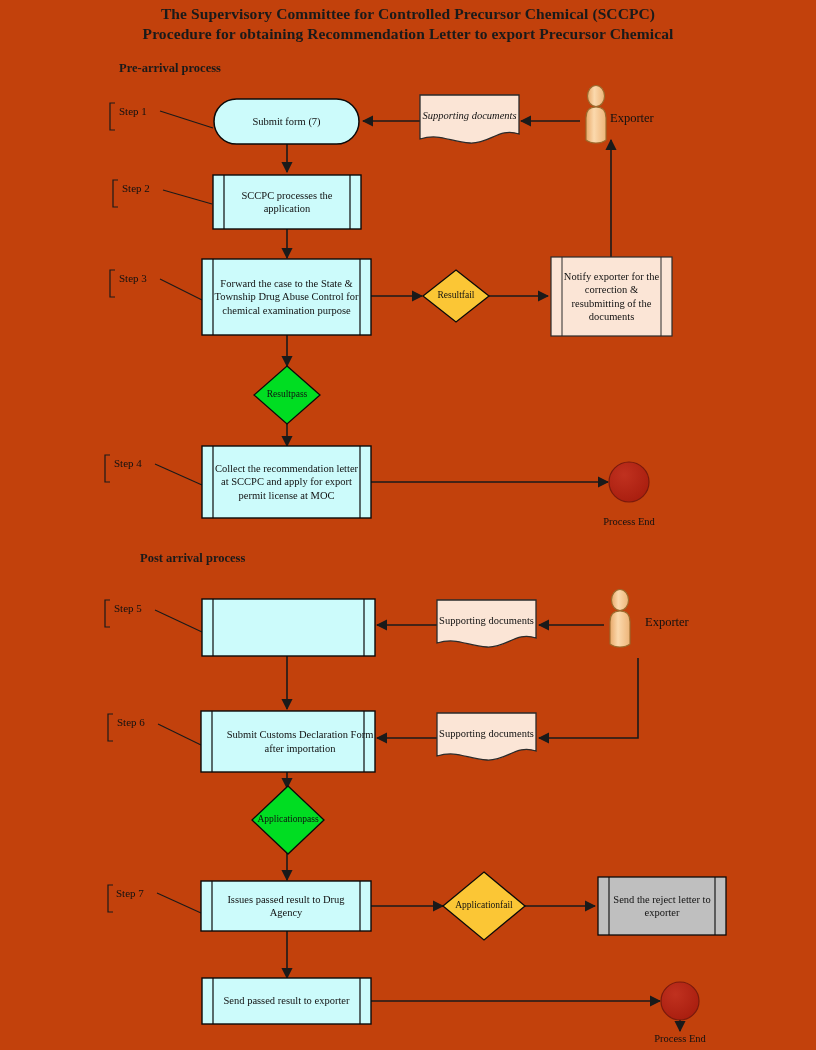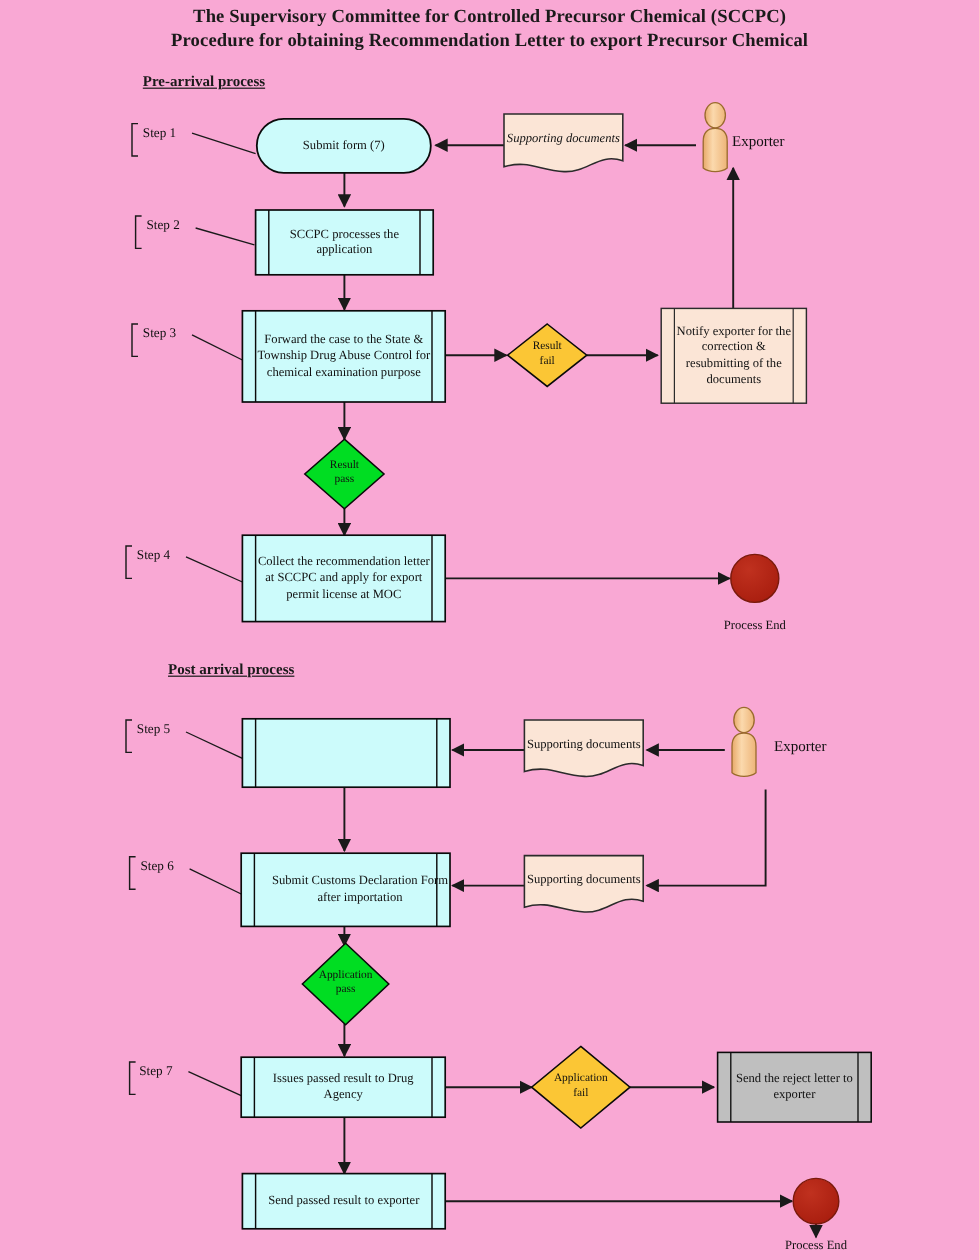--- a/index.html
+++ b/index.html
@@ -4,21 +4,21 @@
 <style>
   html, body {
     margin: 0;
     padding: 0;
     background: #ffffff;
   }
   #page {
     position: relative;
     width: 816px;
     height: 1050px;
-    background: #f9a8d4;
+    background: #c2410c;
     font-family: "Liberation Serif", "DejaVu Serif", serif;
     overflow: hidden;
   }
   #flow-svg {
     position: absolute;
     left: 0;
     top: 0;
     width: 816px;
     height: 1050px;
   }
@@ -31,21 +31,20 @@
     color: #1a1a1a;
     letter-spacing: 0.1px;
   }
   #title1 { top: 5px; }
   #title2 { top: 25px; }
   .section-head {
     position: absolute;
     font-weight: bold;
     font-size: 12.5px;
     color: #1a1a1a;
-    text-decoration: underline;
   }
   .node-label {
     position: absolute;
     display: flex;
     align-items: center;
     justify-content: center;
     text-align: center;
     font-size: 10.5px;
     line-height: 1.28;
     color: #111111;
@@ -66,21 +65,21 @@
   .end-label {
     position: absolute;
     font-size: 10.5px;
     color: #111111;
     white-space: nowrap;
     text-align: center;
   }
   .diamond-label {
     position: absolute;
     display: flex;
-    flex-direction: column;
+    flex-direction: row;
     align-items: center;
     justify-content: center;
     text-align: center;
     font-size: 9.5px;
     line-height: 1.22;
     color: #111111;
     pointer-events: none;
   }
 </style>
 </head>

